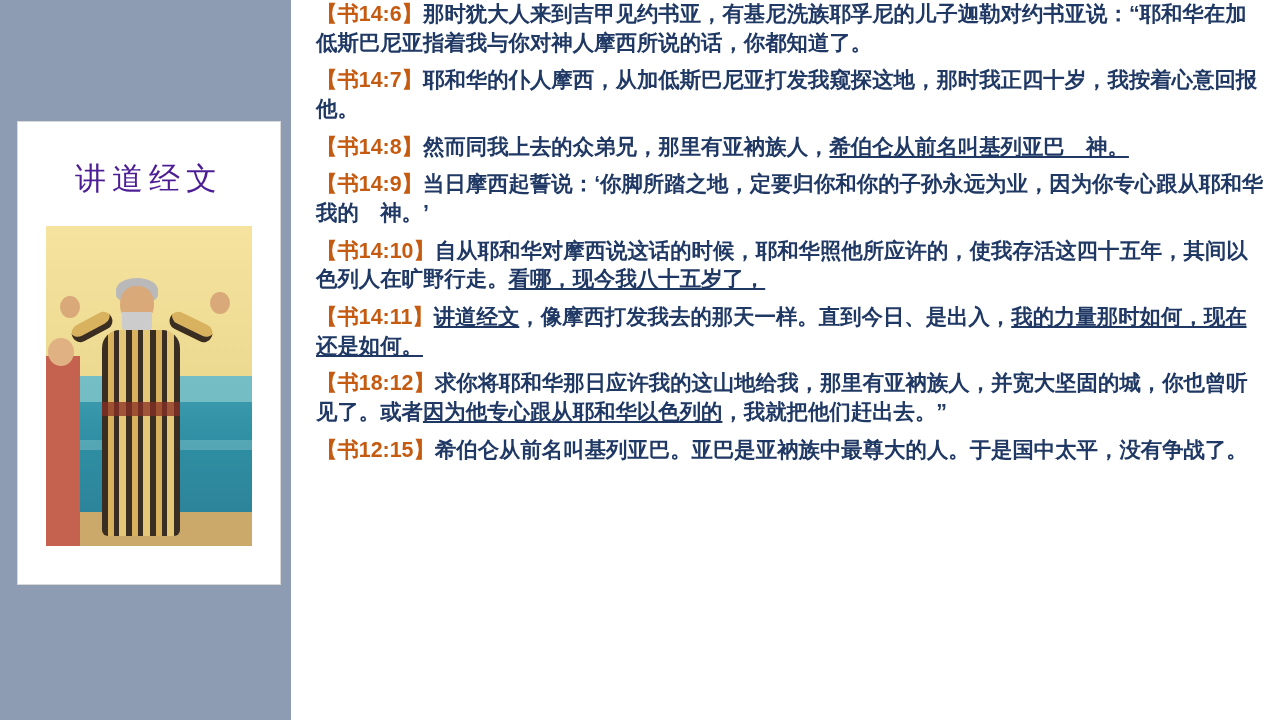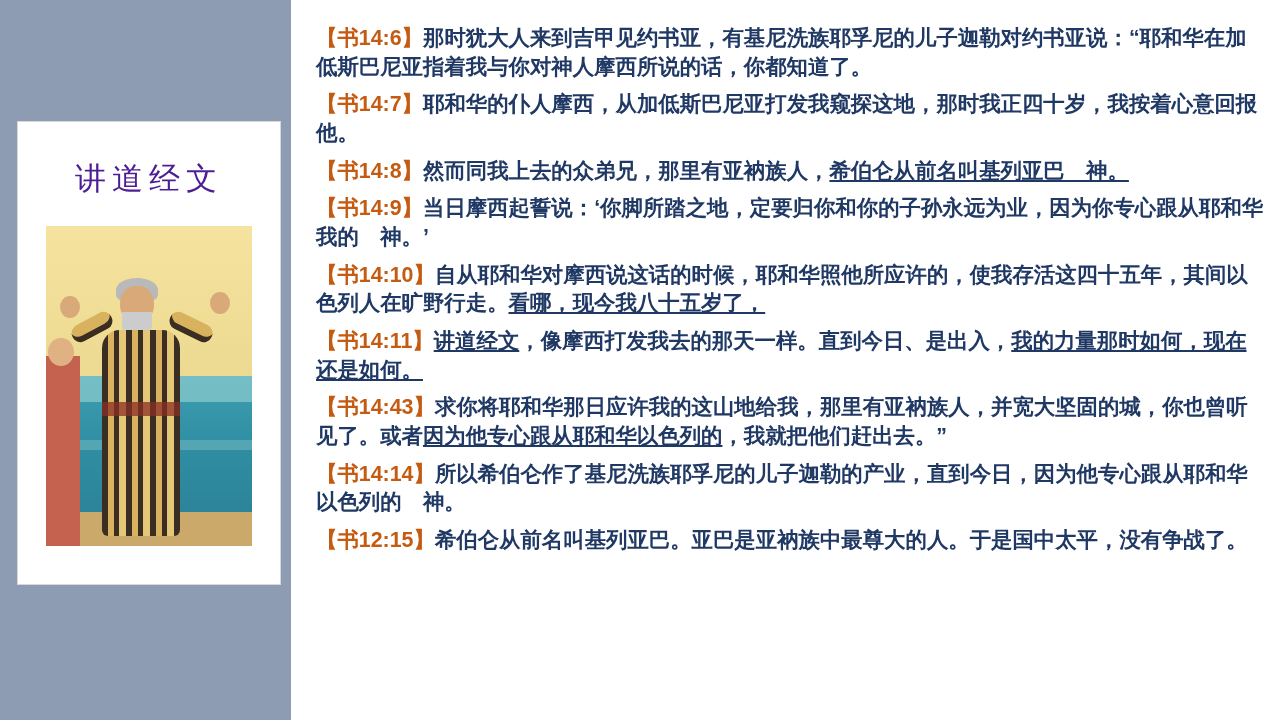--- a/index.html
+++ b/index.html
@@ -127,21 +127,21 @@
     left: 164px; top: 66px; width: 20px; height: 22px;
     background: #d9a97a; border-radius: 50%;
   }
   #ill-sash {
     left: 56px; top: 176px; width: 78px; height: 14px;
     background: #8a2f24; opacity: .75;
   }
   
   #text-column {
     flex: 1 1 auto;
-    padding: 24px 16px 6px 20px;
+    padding: 0 16px 6px 20px;
     height: 720px;
     overflow: hidden;
   }
   .verse {
     color: #1f3864;
     font-family: "Liberation Sans", sans-serif;
     font-weight: bold;
     font-size: 21.4px;
     line-height: 1.34;
     margin: 0 0 9px 0;
@@ -184,18 +184,17 @@
     <div id="left-divider"></div>
   </div>
 
   <div id="text-column">
       <p class="verse"><span class="ref">【书14:6】</span><span>那时犹大人来到吉甲见约书亚，有基尼洗族耶孚尼的儿子迦勒对约书亚说：“耶和华在加低斯巴尼亚指着我与你对神人摩西所说的话，你都知道了。</span></p>
       <p class="verse"><span class="ref">【书14:7】</span><span>耶和华的仆人摩西，从加低斯巴尼亚打发我窥探这地，那时我正四十岁，我按着心意回报他。</span></p>
       <p class="verse"><span class="ref">【书14:8】</span><span>然而同我上去的众弟兄，那里有亚衲族人，</span><u>希伯仑从前名叫基列亚巴　神。</u></p>
       <p class="verse"><span class="ref">【书14:9】</span><span>当日摩西起誓说：‘你脚所踏之地，定要归你和你的子孙永远为业，因为你专心跟从耶和华我的　神。’</span></p>
       <p class="verse"><span class="ref">【书14:10】</span><span>自从耶和华对摩西说这话的时候，耶和华照他所应许的，使我存活这四十五年，其间以色列人在旷野行走。</span><u>看哪，现今我八十五岁了，</u></p>
       <p class="verse"><span class="ref">【书14:11】</span><u>讲道经文</u><span>，像摩西打发我去的那天一样。直到今日、是出入，</span><u>我的力量那时如何，现在还是如何。</u></p>
-      <p class="verse"><span class="ref">【书14:43】</span><span>求你将耶和华那日应许我的这山地给我，那里有亚衲族人，并宽大坚固的城，你也曾听见了。或者</span><u>因为他专心跟从耶和华以色列的</u><span>，我就把他们赶出去。”</span></p>
-      <p class="verse"><span class="ref">【书14:14】</span><span>所以希伯仑作了基尼洗族耶孚尼的儿子迦勒的产业，直到今日，因为他专心跟从耶和华以色列的　神。</span></p>
+      <p class="verse"><span class="ref">【书18:12】</span><span>求你将耶和华那日应许我的这山地给我，那里有亚衲族人，并宽大坚固的城，你也曾听见了。或者</span><u>因为他专心跟从耶和华以色列的</u><span>，我就把他们赶出去。”</span></p>
       <p class="verse"><span class="ref">【书12:15】</span><span>希伯仑从前名叫基列亚巴。亚巴是亚衲族中最尊大的人。于是国中太平，没有争战了。</span></p>
     </div>
 
 </div>
 
 </body></html>

